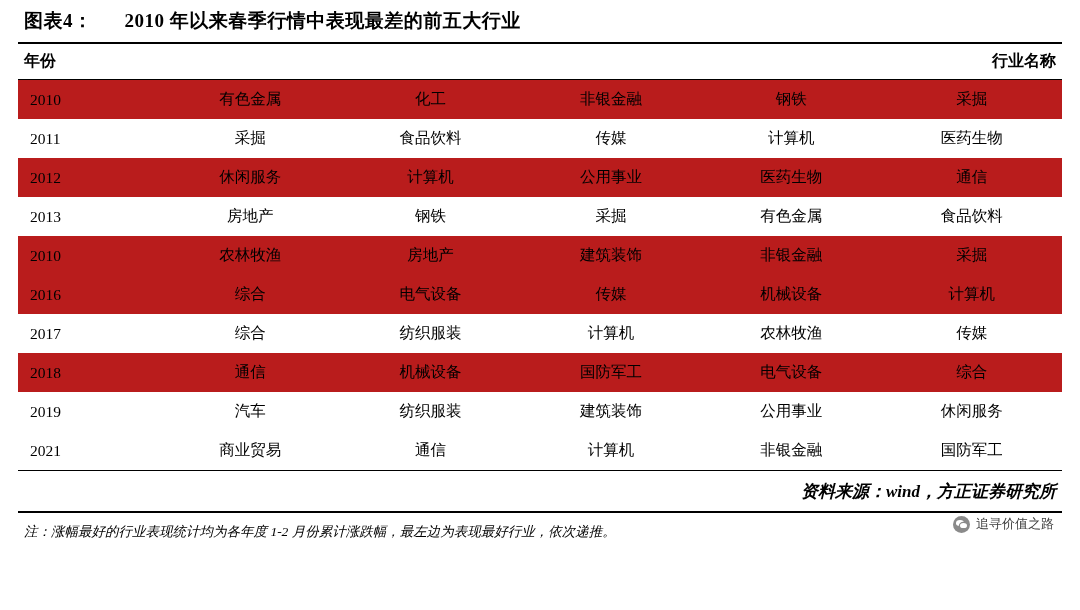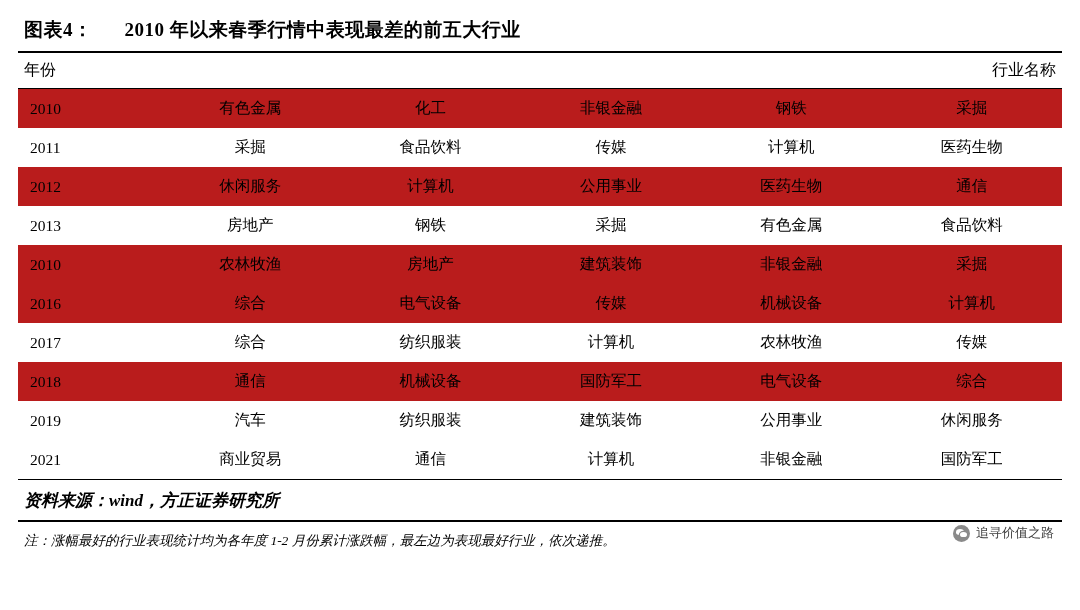--- a/index.html
+++ b/index.html
@@ -12,21 +12,21 @@
     background: #ffffff;
     font-family: "Liberation Serif", "DejaVu Serif", serif;
     color: #000000;
     overflow: hidden;
   }
   .page {
     position: relative;
     width: 1080px;
     height: 610px;
     box-sizing: border-box;
-    padding: 9px 18px;
+    padding: 0 18px;
   }
   .title-row {
     display: flex;
     align-items: baseline;
     padding: 8px 4px 8px 6px;
     font-size: 19px;
     font-weight: bold;
     letter-spacing: 0.5px;
   }
   .title-label {
@@ -39,21 +39,21 @@
   table.data-table {
     width: 100%;
     border-collapse: collapse;
     table-layout: fixed;
     font-size: 15.5px;
   }
   table.data-table thead th {
     border-top: 2.5px solid #000;
     border-bottom: 1.5px solid #000;
     padding: 7px 6px;
-    font-weight: normal;
+    font-weight: bold;
     font-size: 16px;
   }
   th.year-head {
     text-align: left;
     padding-left: 12px;
     width: 130px;
   }
   th.industry-head {
     text-align: right;
   }
@@ -71,20 +71,21 @@
   }
   table.data-table tbody tr:last-child td {
     border-bottom: 1.5px solid #000;
   }
   .source-row {
     padding: 9px 6px 8px 6px;
     font-size: 17px;
     font-style: italic;
     font-weight: bold;
     border-bottom: 2.5px solid #000;
+    text-align: right;
   }
   .note-row {
     position: relative;
     padding: 10px 6px 4px 6px;
     font-size: 13.5px;
     font-style: italic;
   }
   .wechat-badge {
     position: absolute;
     right: 8px;

